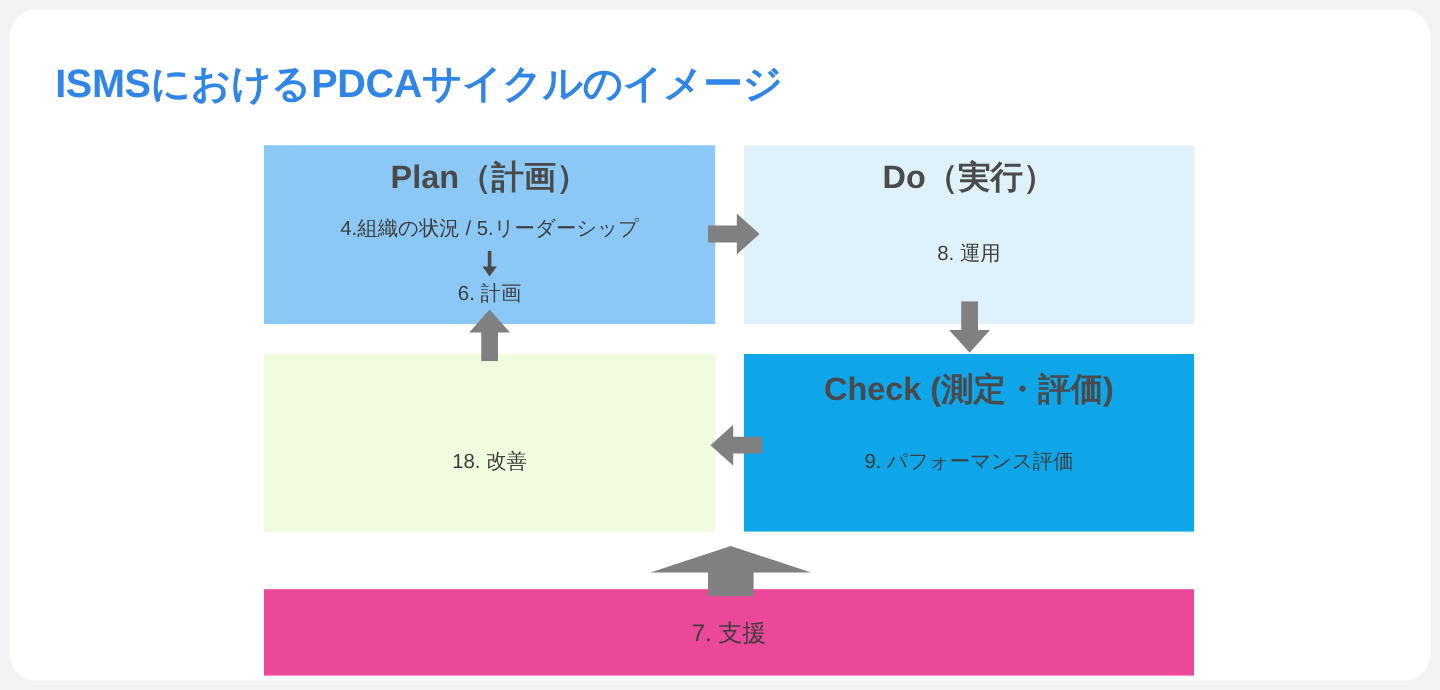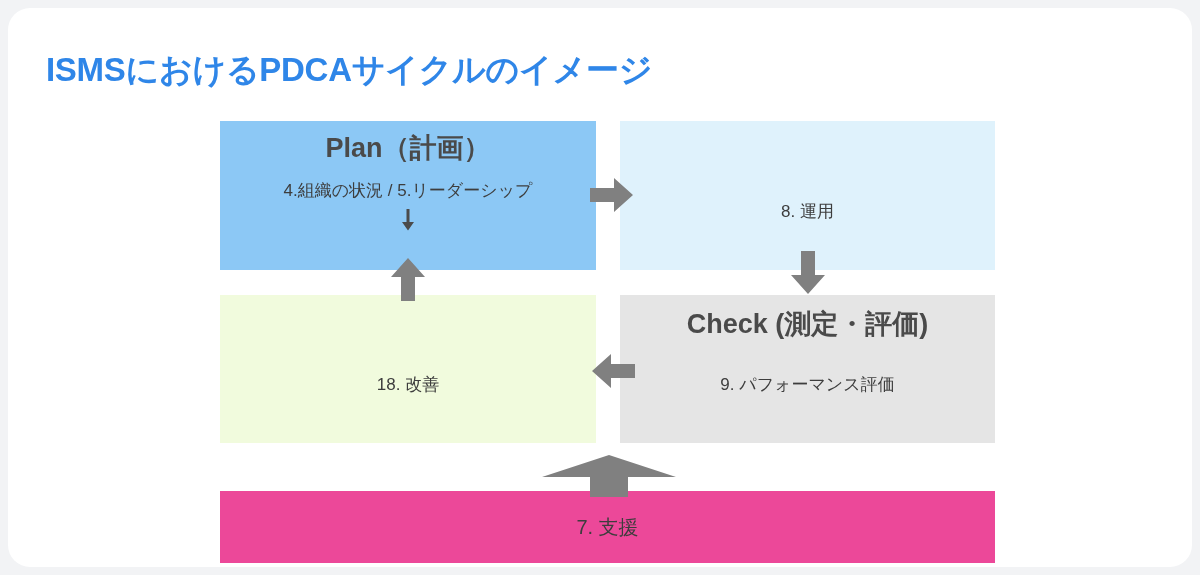--- a/index.html
+++ b/index.html
@@ -89,21 +89,21 @@
 
   #box-action {
     left: 212px; top: 287px; width: 376px; height: 148px;
     background: #f1fbdd;
   }
   #box-action .box-title { top: 11px; }
   #box-action .box-sub { top: 78px; }
 
   #box-check {
     left: 612px; top: 287px; width: 375px; height: 148px;
-    background: #e5e5e5;
+    background: #0ea5e9;
   }
   #box-check .box-title { top: 11px; }
   #box-check .box-sub { top: 78px; }
 
   #box-support {
     left: 212px; top: 483px; width: 775px; height: 72px;
     background: #ec4899;
   }
   #box-support .box-sub {
     top: 23px;
@@ -154,23 +154,25 @@
   <div class="page-title">ISMSにおけるPDCAサイクルのイメージ</div>
 
   <div class="box" id="box-plan">
     <div class="box-title">Plan（計画）</div>
     <div class="box-sub plan-line1">4.組織の状況 / 5.リーダーシップ</div>
     <div class="plan-inner-arrow">
       <svg viewBox="0 0 13 22" xmlns="http://www.w3.org/2000/svg" aria-hidden="true">
         <path d="M5 0 H8 V13 H12.5 L6.5 21.5 L0.5 13 H5 Z" fill="#4b4b4b"></path>
       </svg>
     </div>
+    <div class="box-sub plan-line2">6. 計画</div>
   </div>
 
   <div class="box" id="box-do">
+    <div class="box-title">Do（実行）</div>
     <div class="box-sub">8. 運用</div>
   </div>
 
   <div class="box" id="box-action">
     <div class="box-sub">18. 改善</div>
   </div>
 
   <div class="box" id="box-check">
     <div class="box-title">Check (測定・評価)</div>
     <div class="box-sub">9. パフォーマンス評価</div>

